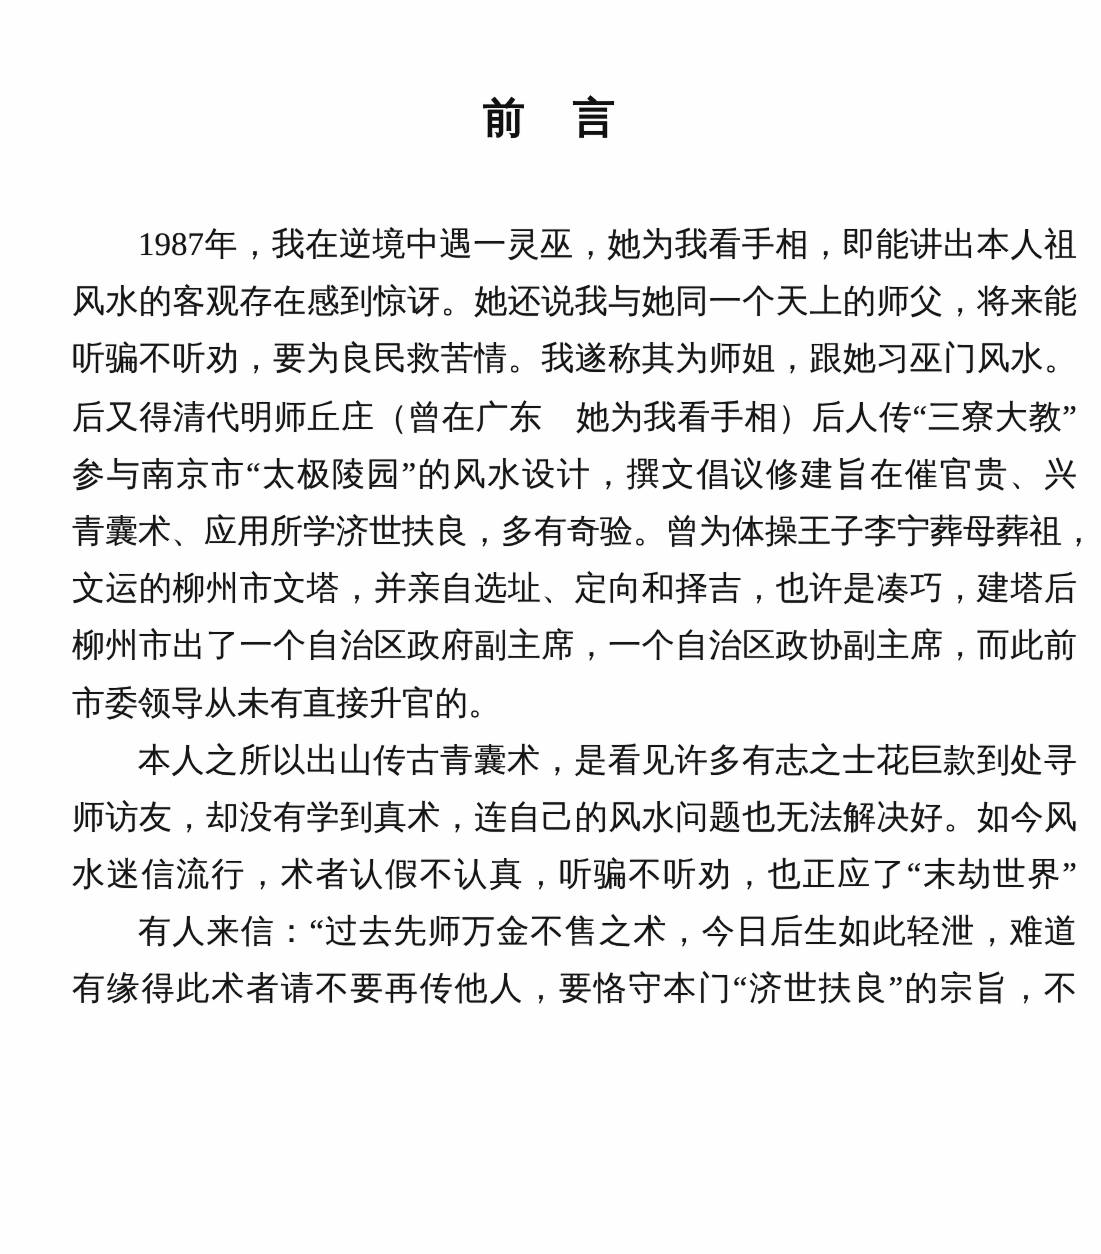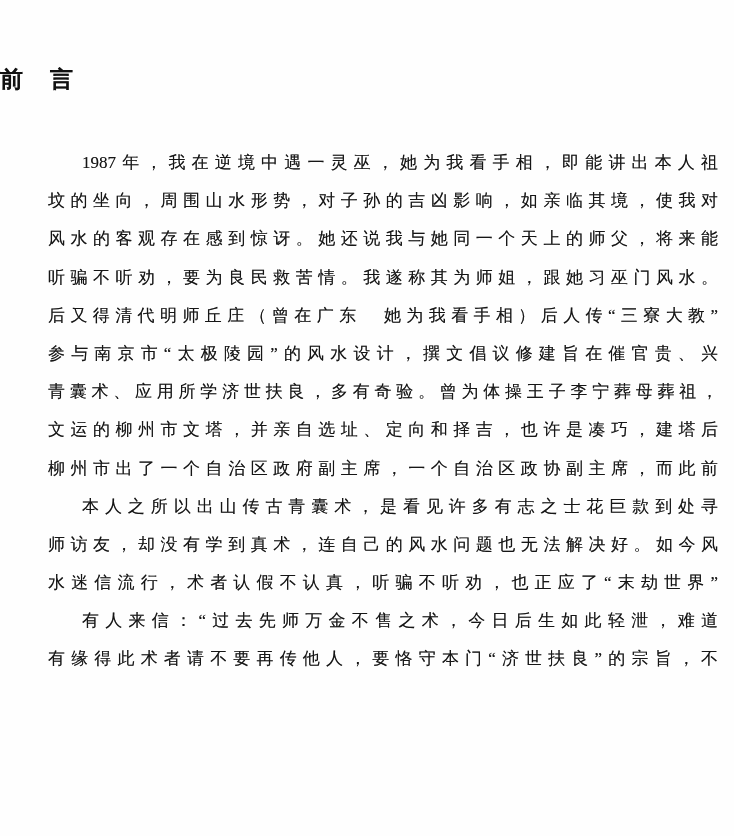--- a/index.html
+++ b/index.html
@@ -12,39 +12,40 @@
     width: 734px;
     height: 836px;
     background: #fefefe;
     overflow: hidden;
     font-family: "Liberation Serif", "DejaVu Serif", serif;
     color: #1a1a1a;
   }
   .title {
     margin: 62px 0 0 0;
     padding: 0;
+    text-align: center;
     font-family: "Liberation Sans", "DejaVu Sans", sans-serif;
     font-weight: bold;
-    font-size: 23px;
+    font-size: 28px;
     line-height: 34px;
     letter-spacing: 2px;
     color: #111;
     text-shadow: 0 0 0.5px rgba(0,0,0,0.6);
   }
   .body-text {
     margin: 48px 0 0 48px;
     width: 670px;
   }
   .paragraph {
     margin: 0;
     padding: 0;
   }
   .line {
     width: 670px;
-    font-size: 17px;
+    font-size: 22px;
     line-height: 38.2px;
     height: 38.2px;
     white-space: nowrap;
     text-align: justify;
     text-align-last: justify;
     color: #161616;
     text-shadow: 0 0 0.6px rgba(25,25,25,0.5);
     font-family: Liberation Serif, serif;
   }
   .line.indent {
@@ -56,28 +57,28 @@
   }
 </style>
 </head>
 <body>
 
 <div class="page">
   <h1 class="title">前　言</h1>
   <div class="body-text">
       <div class="paragraph">
         <div class="line indent">1987年，我在逆境中遇一灵巫，她为我看手相，即能讲出本人祖</div>
-        <div class="line">坟的坐向，周围山水形势，对子孙的吉凶影响，如亲临其境，使我对</div>
         <div class="line">风水的客观存在感到惊讶。她还说我与她同一个天上的师父，将来能</div>
         <div class="line">听骗不听劝，要为良民救苦情。我遂称其为师姐，跟她习巫门风水。</div>
         <div class="line">后又得清代明师丘庄（曾在广东　她为我看手相）后人传“三寮大教”</div>
         <div class="line">参与南京市“太极陵园”的风水设计，撰文倡议修建旨在催官贵、兴</div>
         <div class="line">青囊术、应用所学济世扶良，多有奇验。曾为体操王子李宁葬母葬祖，</div>
         <div class="line">文运的柳州市文塔，并亲自选址、定向和择吉，也许是凑巧，建塔后</div>
         <div class="line">柳州市出了一个自治区政府副主席，一个自治区政协副主席，而此前</div>
+        <div class="line para-last">市委领导从未有直接升官的。</div>
       </div>
       <div class="paragraph">
         <div class="line indent">本人之所以出山传古青囊术，是看见许多有志之士花巨款到处寻</div>
         <div class="line">师访友，却没有学到真术，连自己的风水问题也无法解决好。如今风</div>
         <div class="line">水迷信流行，术者认假不认真，听骗不听劝，也正应了“末劫世界”</div>
       </div>
       <div class="paragraph">
         <div class="line indent">有人来信：“过去先师万金不售之术，今日后生如此轻泄，难道</div>
         <div class="line">有缘得此术者请不要再传他人，要恪守本门“济世扶良”的宗旨，不</div>
       </div>

